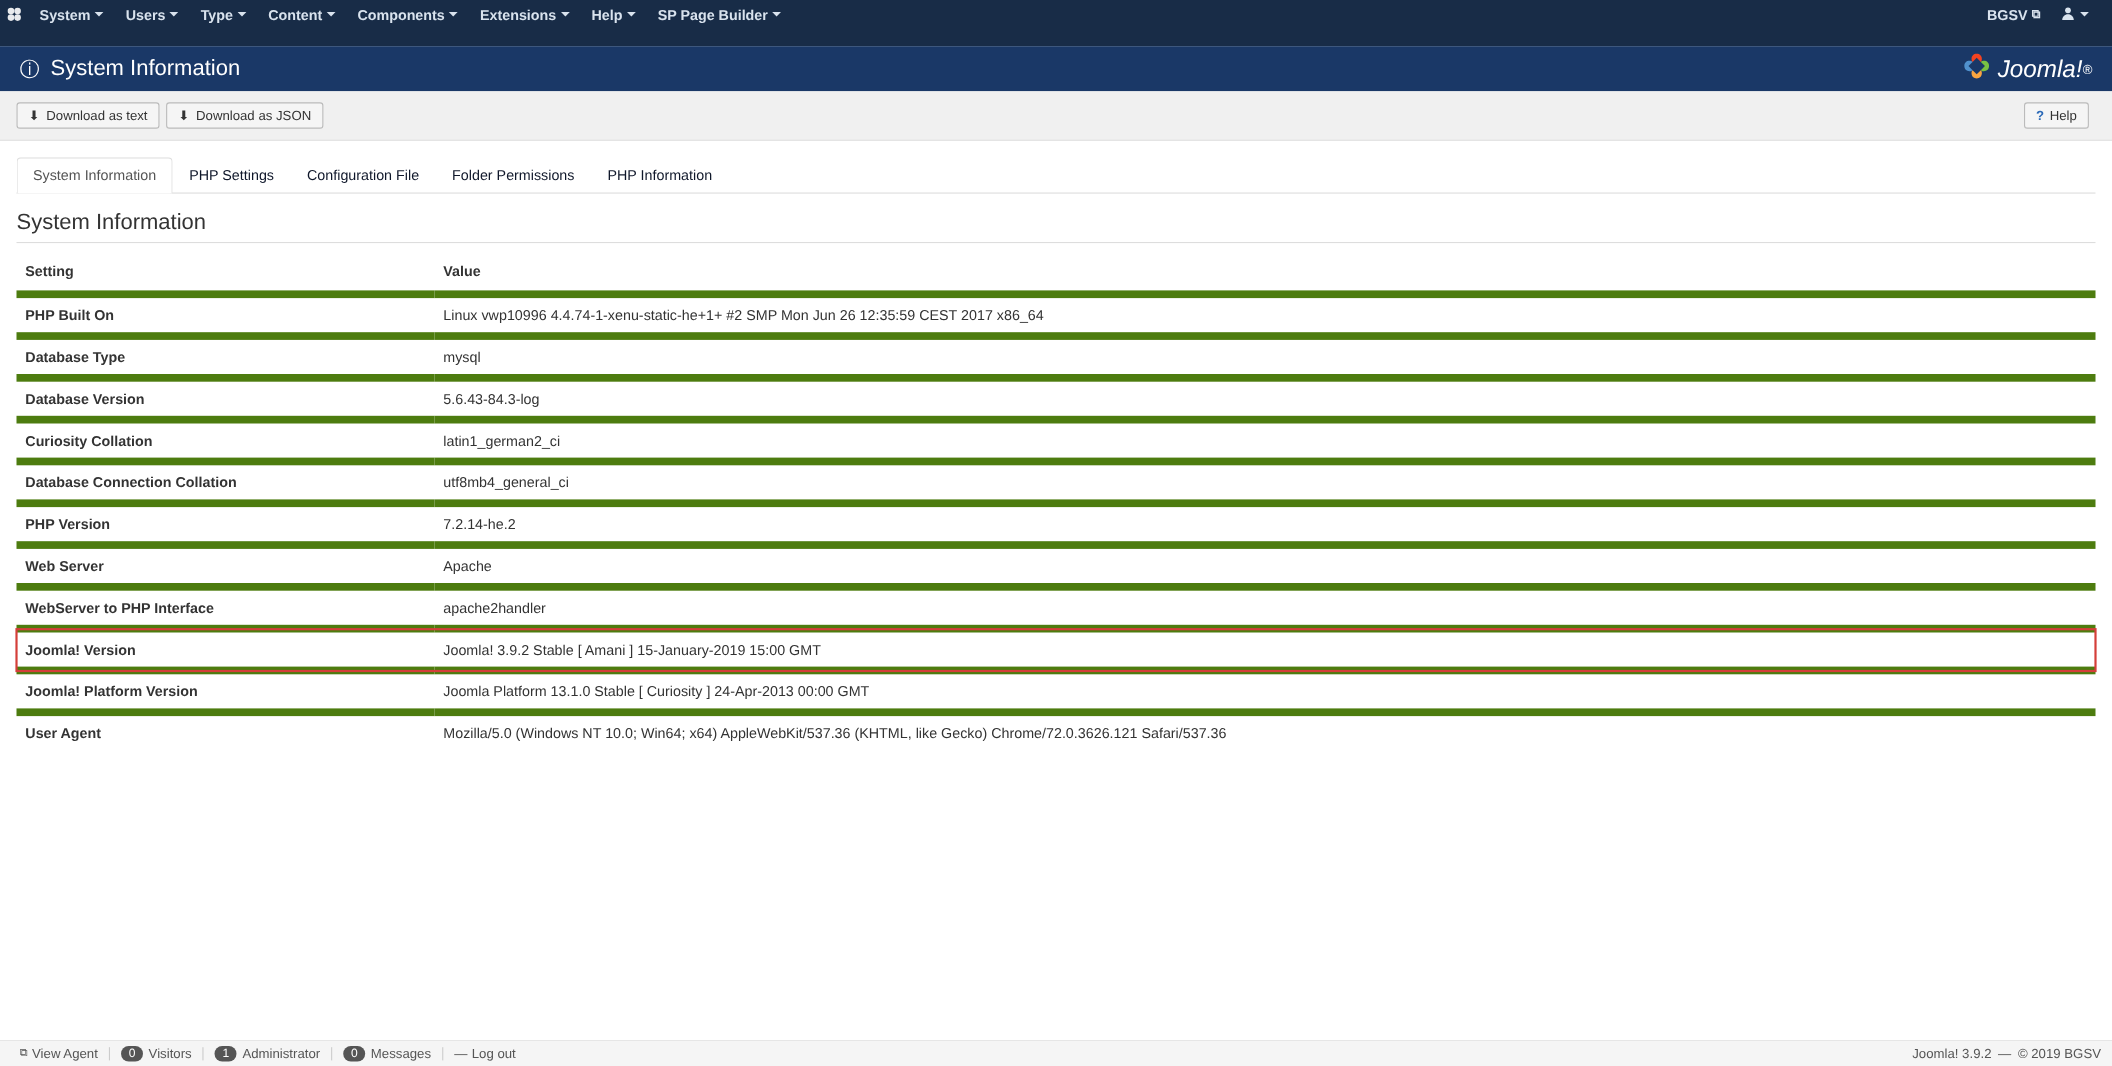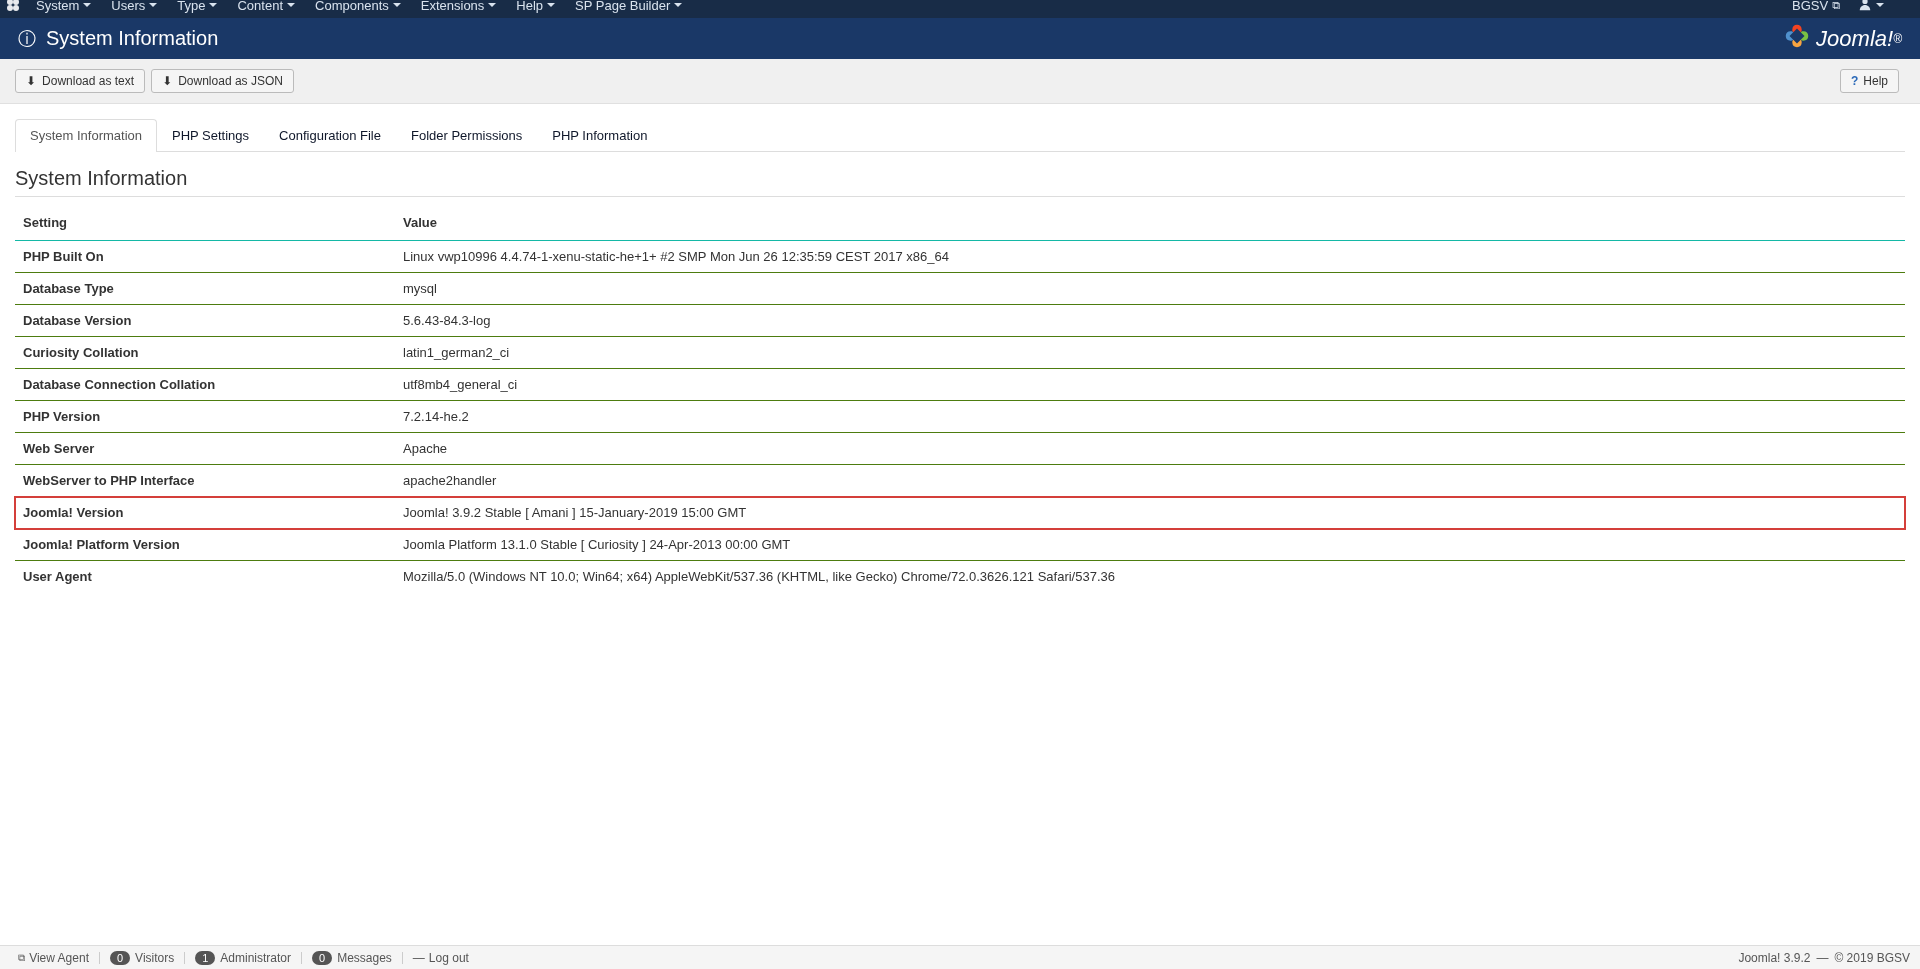--- a/index.html
+++ b/index.html
@@ -1,24 +1,24 @@
 <!DOCTYPE html>
 <html><head>
 <meta charset="utf-8">
 <style>
 * { box-sizing: border-box; margin: 0; padding: 0; }
 body { font-family: Arial, Helvetica, sans-serif; font-size: 13px; color: #333; background: #fff; }
 
 
-.topnav { background: #182c47; height: 18px; display: flex; align-items: flex-end; color: #fff; font-size: 13px; }
+.topnav { background: #182c47; height: 42px; display: flex; align-items: flex-start; color: #fff; font-size: 13px; font-weight: bold; }
 .topnav-left { display: flex; align-items: center; }
 .joomla-icon { width: 26px; height: 26px; display: flex; align-items: center; justify-content: center; }
 .topnav-item { padding: 0 10px; height: 26px; display: flex; align-items: center; cursor: pointer; color: #d9e3ee; }
 .caret { display: inline-block; width: 0; height: 0; margin-left: 4px; vertical-align: middle; border-top: 4px solid #d9e3ee; border-right: 4px solid transparent; border-left: 4px solid transparent; }
-.topnav-right { margin-left: auto; display: flex; align-items: center; padding-right: 28px; }
+.topnav-right { margin-left: auto; display: flex; align-items: center; padding-right: 13px; }
 .ext-icon { margin-left: 4px; font-size: 11px; }
 .user-drop { display: flex; align-items: center; padding: 0 8px; height: 26px; cursor: pointer; }
 
 
 .headerbar { background: #1a3867; height: 41px; display: flex; align-items: center; color: #fff; padding: 0 18px; }
 .headerbar .info-icon { margin-right: 10px; font-size: 18px; }
 .headerbar h1 { font-size: 20px; font-weight: normal; }
 .headerbar .logo { margin-left: auto; font-style: italic; font-size: 22px; display: flex; align-items: center; }
 
 
@@ -31,22 +31,22 @@
 
 .tabs { display: flex; border-bottom: 1px solid #ddd; margin: 15px 15px 0 15px; }
 .tab { padding: 8px 14px; font-size: 13px; color: #0f172a; cursor: pointer; border: 1px solid transparent; border-bottom: none; border-radius: 4px 4px 0 0; }
 .tab.active { color: #555; background: #fff; border-color: #ddd; margin-bottom: -1px; }
 
 
 .section-heading { font-size: 20px; font-weight: normal; margin: 15px 15px 8px 15px; padding-bottom: 6px; border-bottom: 1px solid #ddd; color: #333; }
 
 
 .sysinfo-table { width: calc(100% - 30px); margin: 0 15px; border-collapse: collapse; }
-.sysinfo-table th { text-align: left; font-weight: bold; padding: 10px 8px; border-bottom: 1px solid #14b8a6; font-size: 13px; }
-.sysinfo-table td { padding: 8px 8px; border-top: 1px solid #4d7c0f; font-size: 13px; margin-top: 41px; }
+.sysinfo-table th { text-align: left; font-weight: bold; padding: 10px 8px; border-bottom: 3px solid #14b8a6; font-size: 13px; }
+.sysinfo-table td { padding: 8px 8px; border-top: 7px solid #4d7c0f; font-size: 13px; margin-top: 41px; }
 .sysinfo-table td.key { font-weight: bold; width: 380px; }
 .sysinfo-table tr.highlight { outline: 2px solid #d43f3a; outline-offset: -1px; padding-left: 43px; }
 .sysinfo-table tr.highlight td { }
 
 
 .footer { position: fixed; bottom: 0; left: 0; right: 0; height: 24px; background: #f5f5f5; border-top: 1px solid #ddd; display: flex; align-items: center; font-size: 12px; color: #555; padding: 0 10px; }
 .footer .fitem { display: flex; align-items: center; padding: 0 8px; cursor: pointer; }
 .footer .divider { width: 0; height: 12px; border-left: 1px solid #ccc; margin: 0 2px; }
 .badge { background: #555; color: #fff; border-radius: 8px; padding: 1px 7px; font-size: 11px; margin-right: 5px; }
 .footer-right { margin-left: auto; display: flex; align-items: center; }

